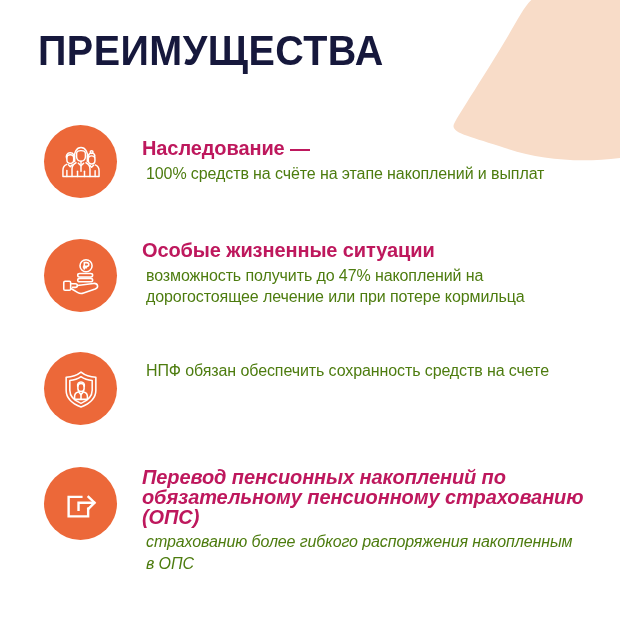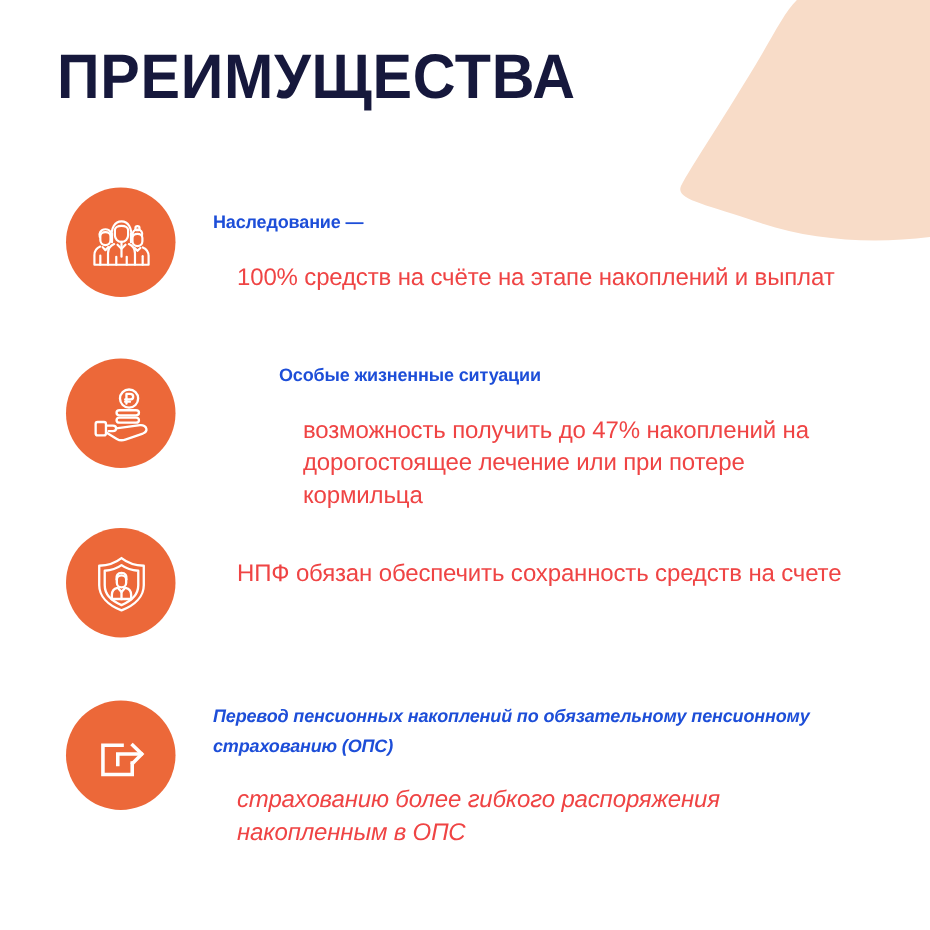--- a/index.html
+++ b/index.html
@@ -80,40 +80,40 @@
     display: block;
   }
 
   .benefit-text {
     flex: 1 1 auto;
     padding-left: 25px;
     padding-top: 2px;
   }
 
   .benefit-heading {
-    color: #1d4ed8;
-    font-size: 12px;
+    color: #be185d;
+    font-size: 20px;
     line-height: 20.5px;
     font-weight: bold;
     margin: 0 0 1px 0;
     letter-spacing: -0.1px;
   }
 
   .benefit-body {
-    color: #ef4444;
+    color: #4d7c0f;
     font-size: 16px;
     line-height: 21.5px;
     font-weight: normal;
-    margin: 16px;
+    margin: 4px;
     letter-spacing: -0.1px;
   }
 
   
   #benefit-row-0 { top: 13px; }
-  #benefit-row-1 { top: 127px; gap: 44px; }
+  #benefit-row-1 { top: 127px; }
   #benefit-row-2 { top: 240px; }
   #benefit-row-3 { top: 355px; }
 
   #benefit-row-0 .benefit-text { padding-top: 13px; }
   #benefit-row-1 .benefit-text { padding-top: 1px; }
   #benefit-row-2 .benefit-text { padding-top: 4px; }
   #benefit-row-3 .benefit-text { padding-top: 0px; font-style: italic; }
 
   #benefit-row-0 .benefit-heading { margin-bottom: 3px; }
   #benefit-row-3 .benefit-heading { line-height: 20px; }

